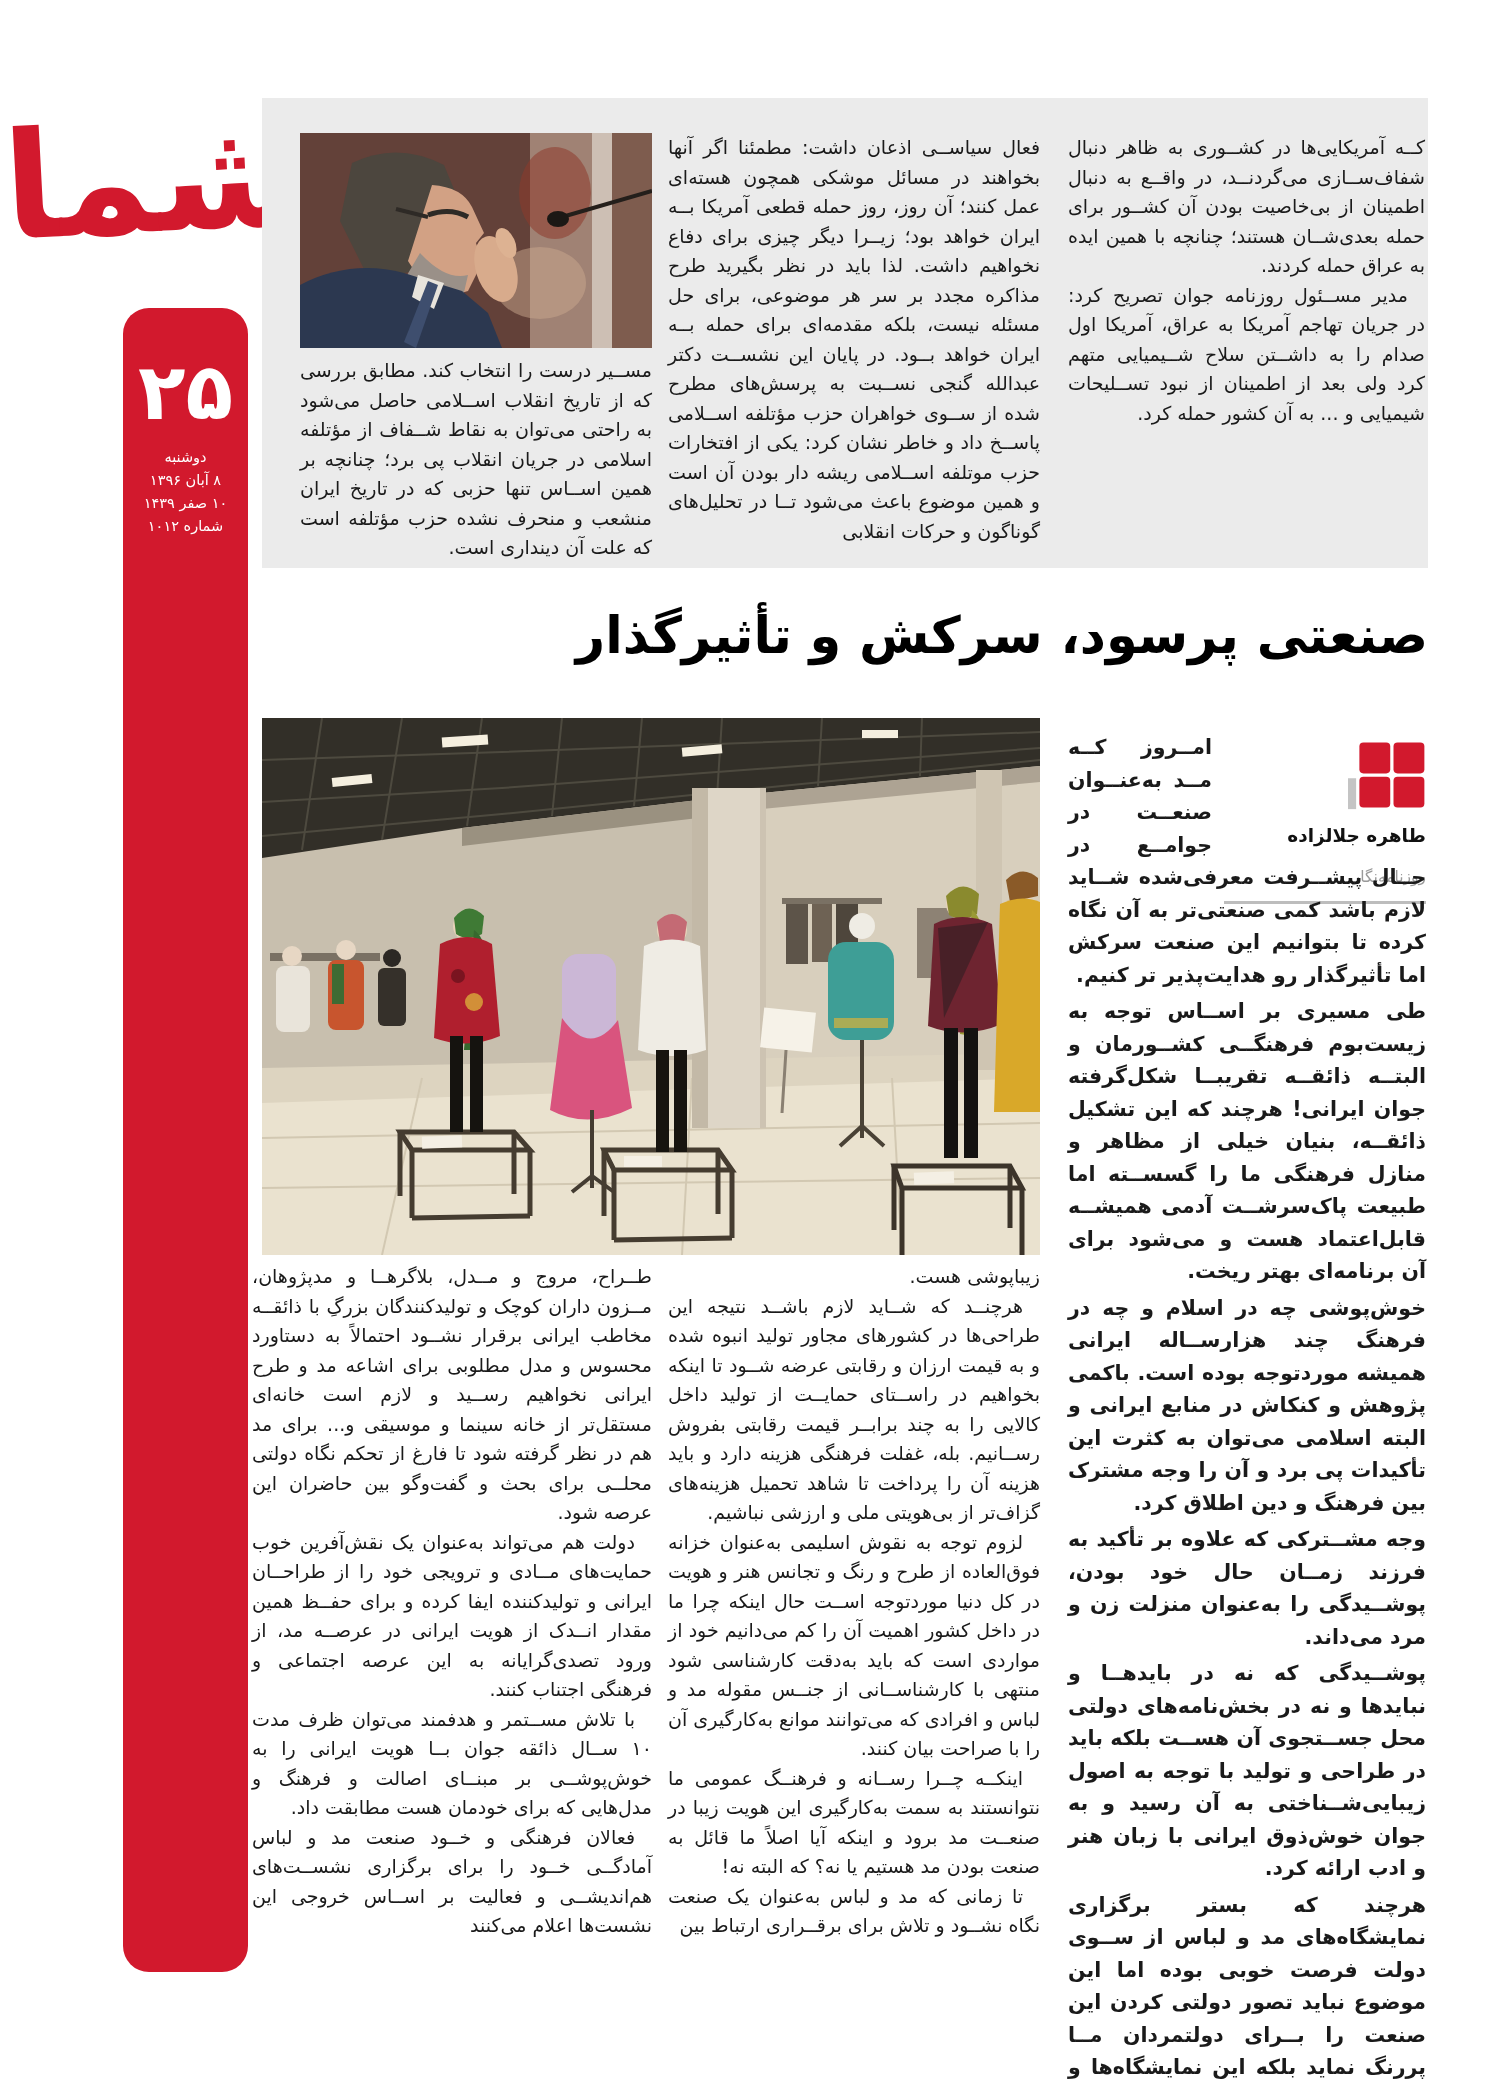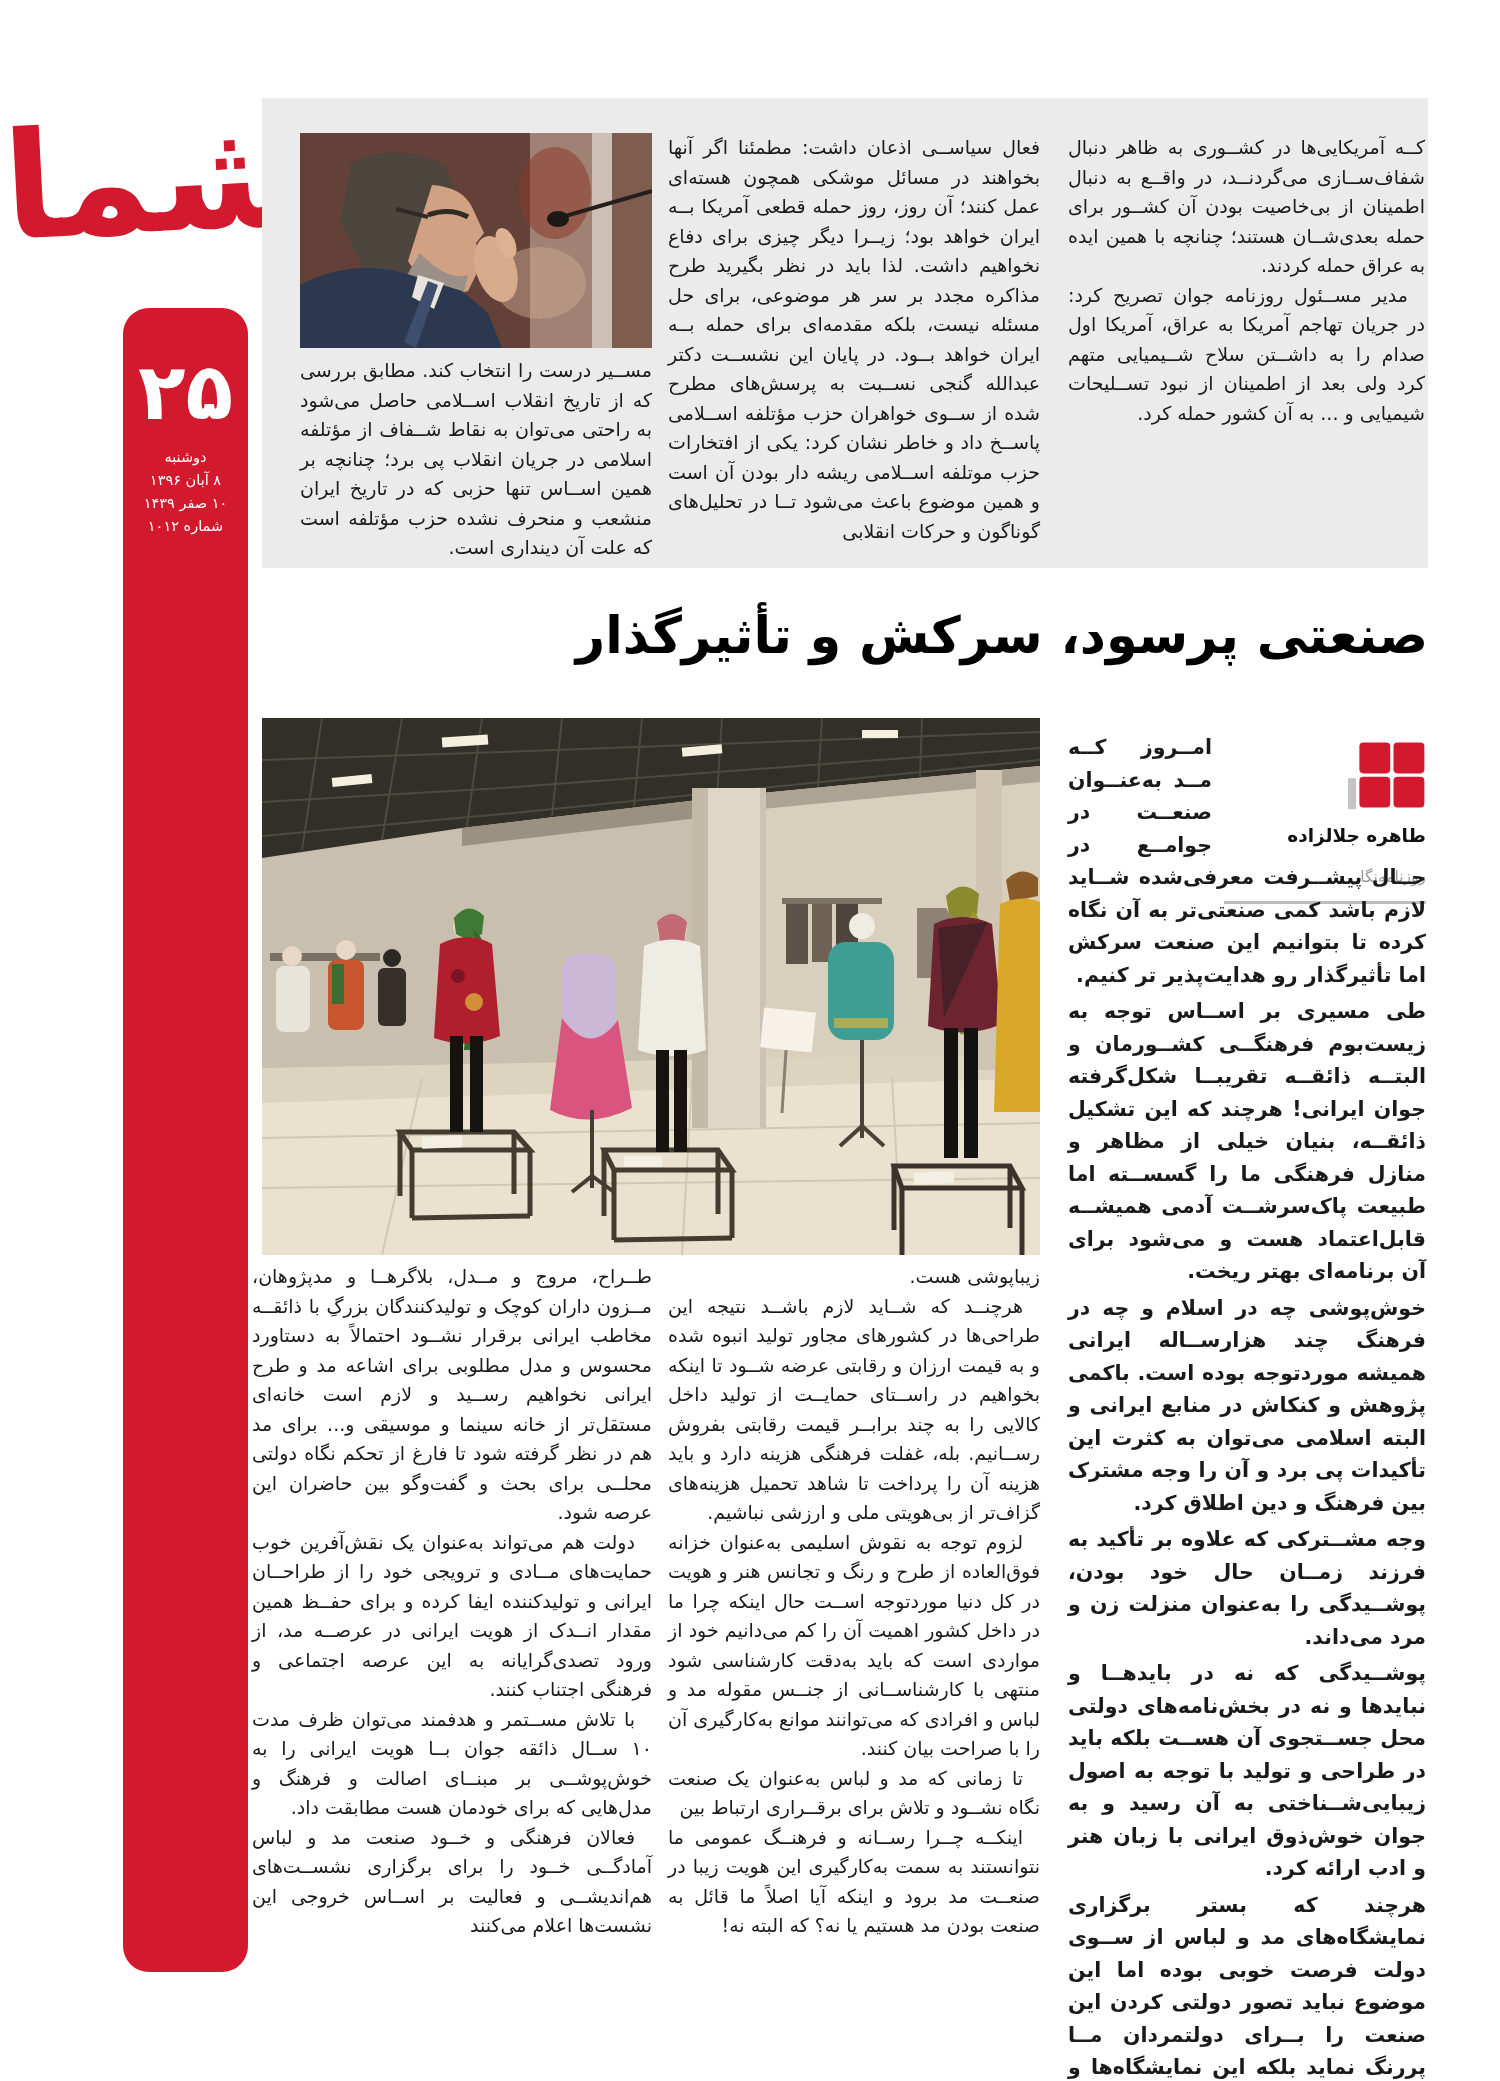--- a/index.html
+++ b/index.html
@@ -255,22 +255,22 @@
     <p>پوشــیدگی که نه در بایدهــا و نبایدها و نه در بخش‌نامه‌های دولتی محل جســتجوی آن هســت بلکه باید در طراحی و تولید با توجه به اصول زیبایی‌شــناختی به آن رسید و به جوان خوش‌ذوق ایرانی با زبان هنر و ادب ارائه کرد.</p>
     <p>هرچند که بستر برگزاری نمایشگاه‌های مد و لباس از ســوی دولت فرصت خوبی بوده اما این موضوع نباید تصور دولتی کردن این صنعت را بــرای دولتمردان مــا پررنگ نماید بلکه این نمایشگاه‌ها و جشنواره‌ها باید محلی برای ذائقه سنجی مخاطب و حلقه وصل بین فعالان مد و لباس باشد و دولتمردان و فعالان فرهنگی صرفاً به کســب نظر و دریافت پیام مخاطب بسنده کنند</p>
 
   </div>
 </div>
 
 <div class="abs body-text" id="col-mid">
   <p class="cont">زیباپوشی هست.</p>
   <p>هرچنــد که شــاید لازم باشــد نتیجه این طراحی‌ها در کشورهای مجاور تولید انبوه شده و به قیمت ارزان و رقابتی عرضه شــود تا اینکه بخواهیم در راســتای حمایــت از تولید داخل کالایی را به چند برابــر قیمت رقابتی بفروش رســانیم. بله، غفلت فرهنگی هزینه دارد و باید هزینه آن را پرداخت تا شاهد تحمیل هزینه‌های گزاف‌تر از بی‌هویتی ملی و ارزشی نباشیم.</p>
   <p>لزوم توجه به نقوش اسلیمی به‌عنوان خزانه فوق‌العاده از طرح و رنگ و تجانس هنر و هویت در کل دنیا موردتوجه اســت حال اینکه چرا ما در داخل کشور اهمیت آن را کم می‌دانیم خود از مواردی است که باید به‌دقت کارشناسی شود منتهی با کارشناســانی از جنــس مقوله مد و لباس و افرادی که می‌توانند موانع به‌کارگیری آن را با صراحت بیان کنند.</p>
+  <p>اینکــه چــرا رســانه و فرهنــگ عمومی ما نتوانستند به سمت به‌کارگیری این هویت زیبا در صنعــت مد برود و اینکه آیا اصلاً ما قائل به صنعت بودن مد هستیم یا نه؟ که البته نه!</p>
   <p>تا زمانی که مد و لباس به‌عنوان یک صنعت نگاه نشــود و تلاش برای برقــراری ارتباط بین</p>
-  <p>اینکــه چــرا رســانه و فرهنــگ عمومی ما نتوانستند به سمت به‌کارگیری این هویت زیبا در صنعــت مد برود و اینکه آیا اصلاً ما قائل به صنعت بودن مد هستیم یا نه؟ که البته نه!</p>
 </div>
 
 <div class="abs body-text" id="col-left">
   <p class="cont">طــراح، مروج و مــدل، بلاگرهــا و مدپژوهان، مــزون داران کوچک و تولیدکنندگان بزرگِ با ذائقــه مخاطب ایرانی برقرار نشــود احتمالاً به دستاورد محسوس و مدل مطلوبی برای اشاعه مد و طرح ایرانی نخواهیم رســید و لازم است خانه‌ای مستقل‌تر از خانه سینما و موسیقی و... برای مد هم در نظر گرفته شود تا فارغ از تحکم نگاه دولتی محلــی برای بحث و گفت‌وگو بین حاضران این عرصه شود.</p>
   <p>دولت هم می‌تواند به‌عنوان یک نقش‌آفرین خوب حمایت‌های مــادی و ترویجی خود را از طراحــان ایرانی و تولیدکننده ایفا کرده و برای حفــظ همین مقدار انــدک از هویت ایرانی در عرصــه مد، از ورود تصدی‌گرایانه به این عرصه اجتماعی و فرهنگی اجتناب کنند.</p>
   <p>با تلاش مســتمر و هدفمند می‌توان ظرف مدت ۱۰ ســال ذائقه جوان بــا هویت ایرانی را به خوش‌پوشــی بر مبنــای اصالت و فرهنگ و مدل‌هایی که برای خودمان هست مطابقت داد.</p>
   <p>فعالان فرهنگی و خــود صنعت مد و لباس آمادگــی خــود را برای برگزاری نشســت‌های هم‌اندیشــی و فعالیت بر اســاس خروجی این نشست‌ها اعلام می‌کنند</p>
 </div>
 
 </body></html>

